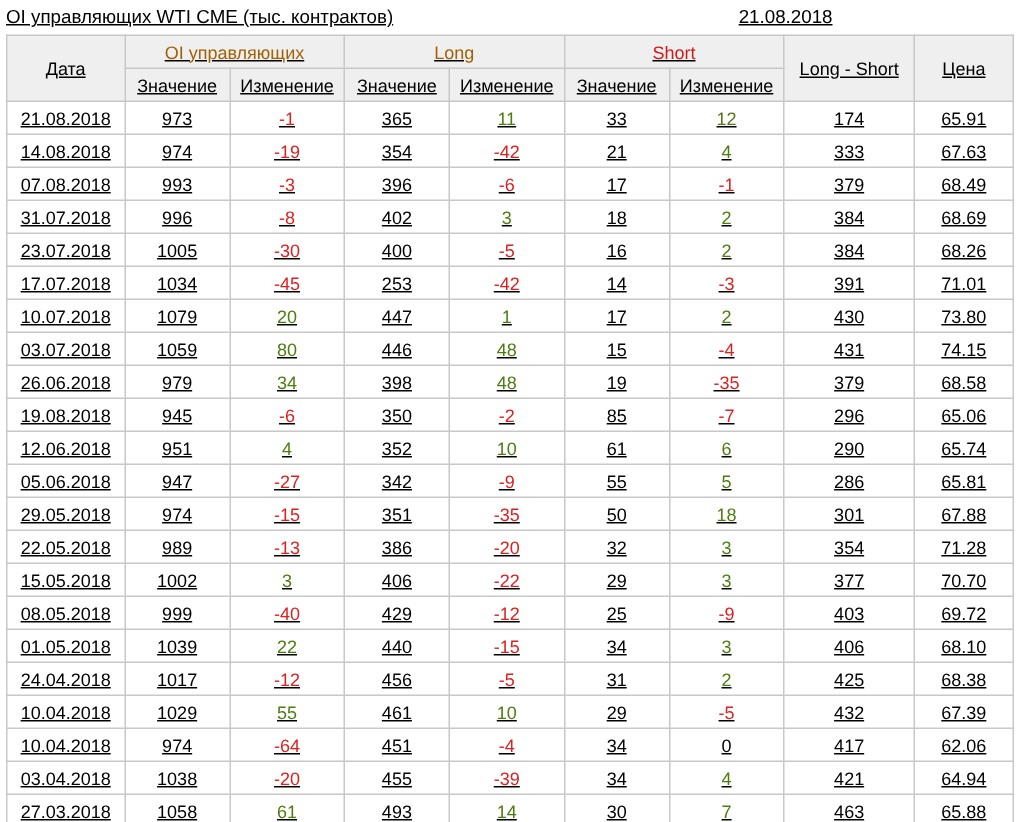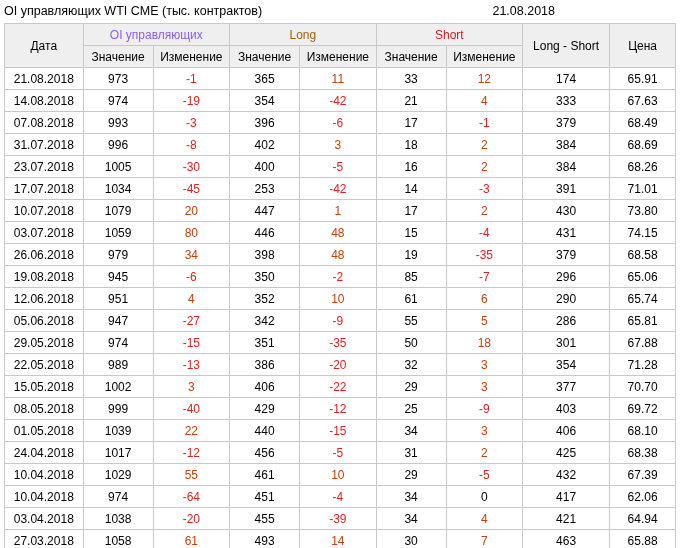--- a/index.html
+++ b/index.html
@@ -13,20 +13,21 @@
     font-family: "Liberation Sans", sans-serif;
     font-size: 12px;
     color: #000000;
     overflow: hidden;
   }
   .page {
     position: relative;
     width: 561px;
     height: 548px;
     box-sizing: border-box;
+    text-decoration: underline;
   }
   .titlebar {
     display: flex;
     align-items: baseline;
     justify-content: space-between;
     padding: 4px 6px 5px 4px;
     font-size: 12.5px;
     color: #000;
   }
   .title-left {
@@ -55,26 +56,26 @@
     font-weight: normal;
     color: #000;
   }
   thead th.grp-long {
     color: #a16207;
   }
   thead th.grp-short {
     color: #d01a1a;
   }
   thead th.grp-oi {
-    color: #8b5cf6;
+    color: #a16207;
   }
   tbody td {
     background: #ffffff;
   }
-  td.pos { color: #c2410c; }
+  td.pos { color: #4d7c0f; }
   td.neg { color: #e02020; }
   td.zero { color: #000000; }
   .c-date { width: 74px; }
   .c-val { width: 66px; }
   .c-chg { width: 72px; }
   .c-ls  { width: 82px; }
   .c-price { width: 62px; }
 </style>
 </head>
 <body>

